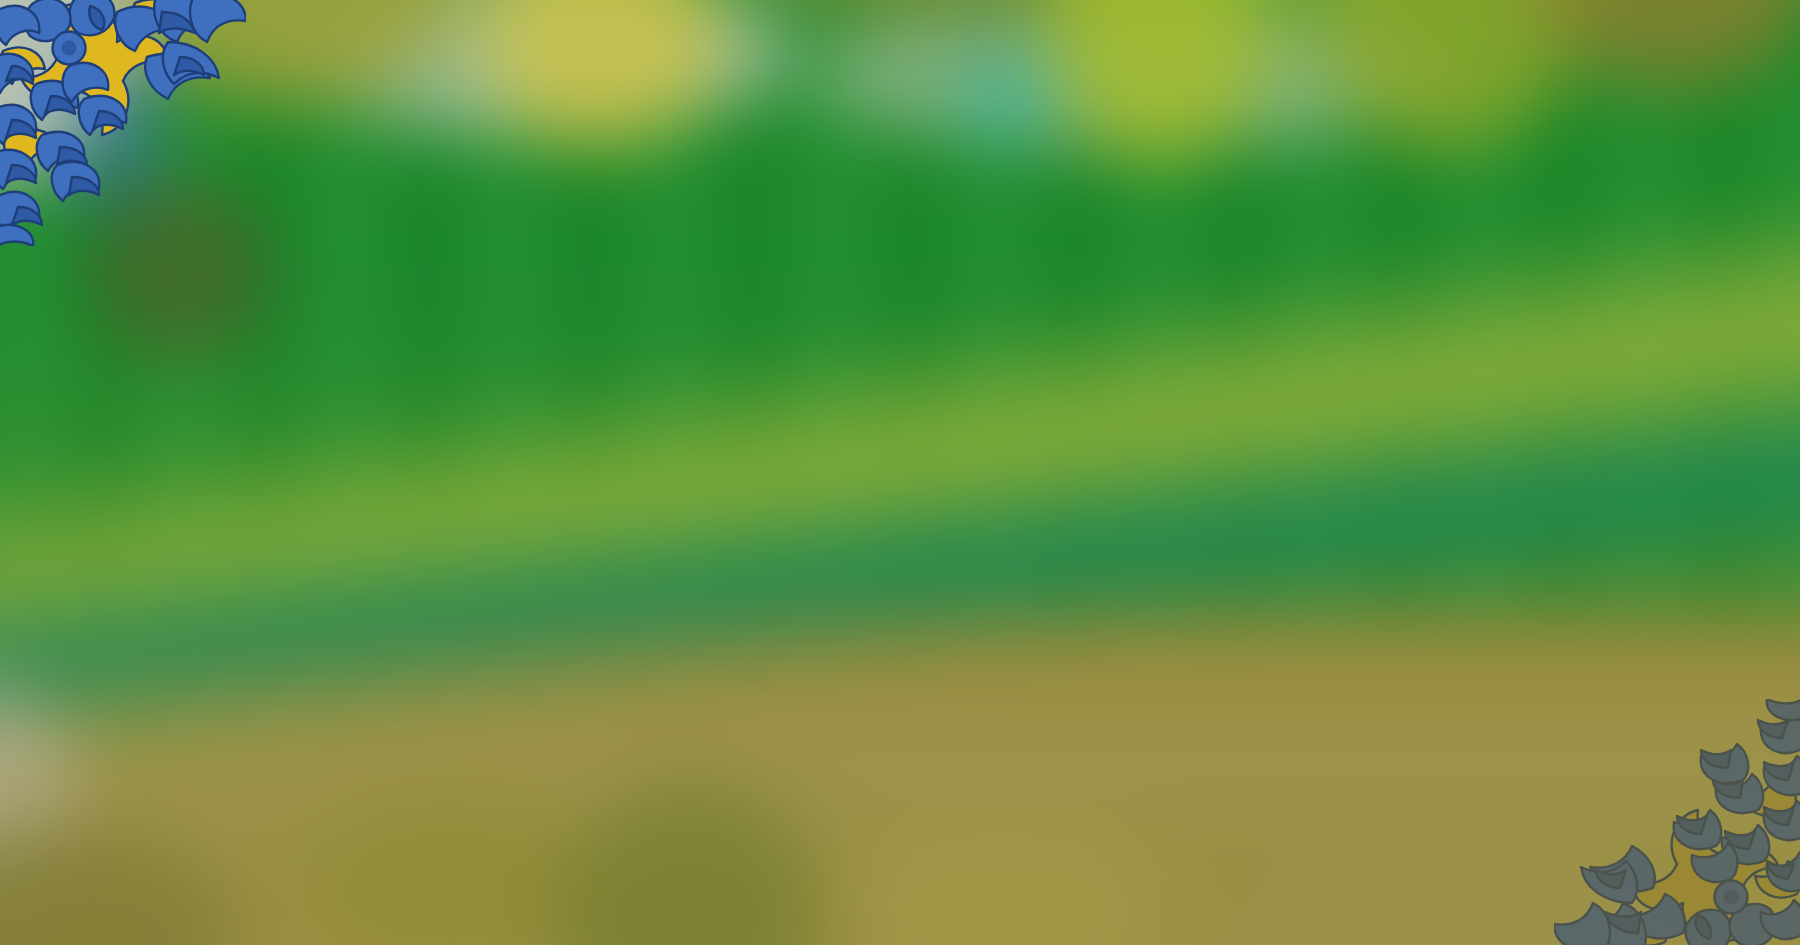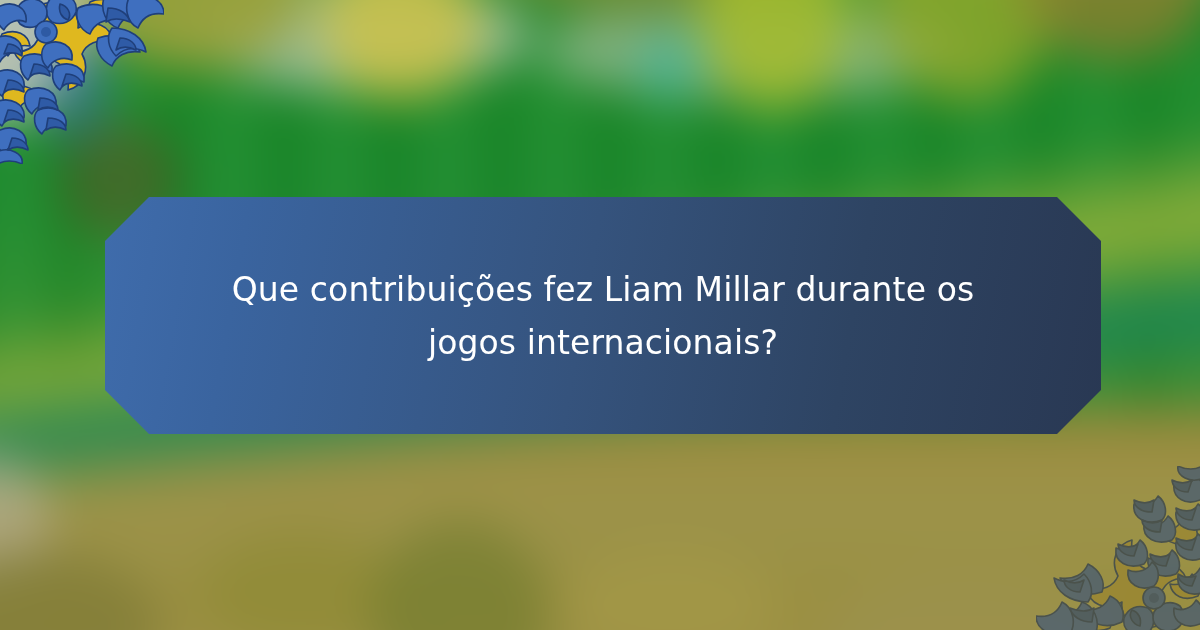--- a/index.html
+++ b/index.html
@@ -258,17 +258,14 @@
           <path d="M54 124 C66 124 72 130 72 136 C64 132 58 132 52 136 Z"></path>
           <path d="M72 80 C82 80 88 86 88 92 C80 88 74 88 68 92 Z"></path>
           <path d="M126 44 C136 44 142 50 142 56 C134 52 128 52 122 56 Z"></path>
         </g>
         <circle cx="52" cy="38" r="11" fill="#3f6fbf"></circle>
         <circle cx="52" cy="38" r="5" fill="#2e5aa4" stroke="none"></circle>
       </g>
     </svg>
   </div>
 
-  <div id="banner">
-    <h1 id="title">Que contribuições fez Liam Millar durante os jogos internacionais?</h1>
-  </div>
 
 </div>
 
 </body></html>

